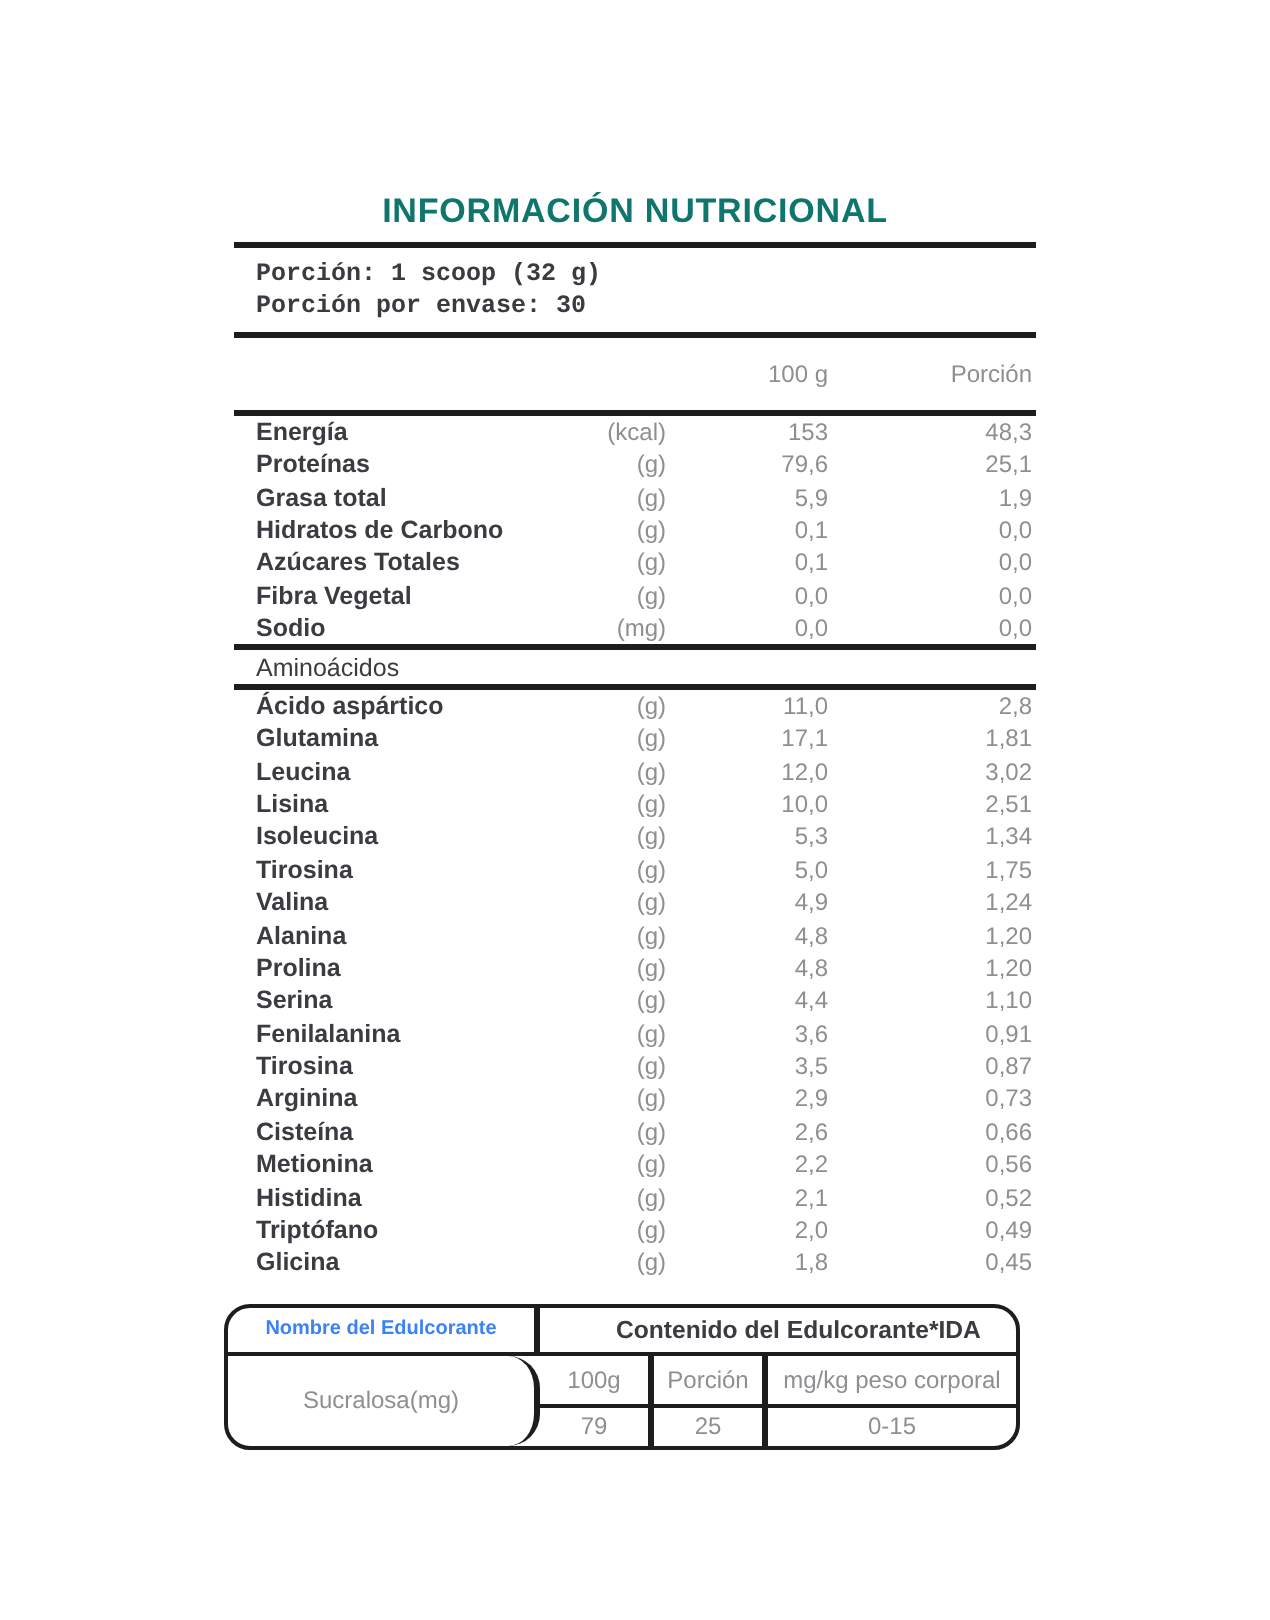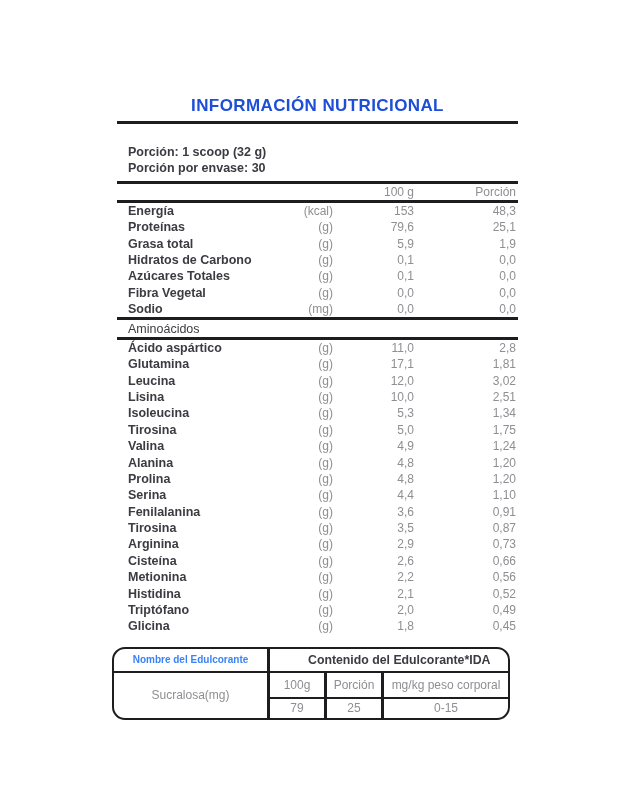--- a/index.html
+++ b/index.html
@@ -9,38 +9,38 @@
     font-family:"Liberation Sans", sans-serif;
     -webkit-font-smoothing:antialiased;
   }
   .sheet { position:relative; width:635px; height:810px; overflow:hidden; }
   .content { position:absolute; top:95px; left:117px; width:401px; }
 
   .title {
     margin:0 0 5px 0;
     font-size:17px; line-height:21px;
     font-weight:bold; letter-spacing:.4px;
-    text-align:center; color:#1d4ed8;
+    text-align:center; color:#0f766e;
   }
   .rule { height:3px; background:#1d1d1f; }
   .rule.thin { height:2.5px; }
 
-  .serving { padding:20px 0 5px 11px; }
+  .serving { padding:5px 0 5px 11px;font-family:Liberation Mono, monospace; }
   .serving div {
     font-size:12.5px; line-height:16px;
     font-weight:bold; color:#3a3a40;
   }
 
   .row {
     display:grid;
     grid-template-columns:1fr 70px 81px 102px;
     align-items:center;
     padding:0 2px 0 11px;
   }
-  .head-row { height:16px; }
+  .head-row { height:36px; }
   .main-rows .row { height:16.3px; }
   .amino-rows .row { height:16.4px; }
 
   .lbl { font-size:12.5px; font-weight:bold; color:#3b3b41; white-space:nowrap; }
   .num { font-size:12px; color:#8f8f93; text-align:right; white-space:nowrap; }
 
   .amino-head {
     height:17px; display:flex; align-items:center;
     padding-left:11px;
     font-size:12.5px; font-weight:normal; color:#3b3b41;
@@ -69,21 +69,21 @@
   .sb-content-h {
     flex:1; display:flex; align-items:center; justify-content:space-between;
     padding:0 24px 0 12px;
     font-size:12.3px; font-weight:bold; color:#3b3b41; white-space:nowrap;margin-left:26px;
   }
   .sb-body { display:flex; }
   .sb-name {
     width:153px; flex:0 0 153px;
     border-right:3px solid #1d1d1f;
     display:flex; align-items:center; justify-content:center;
-    font-size:12px; color:#8f8f93;
+    font-size:12px; color:#8f8f93;border-radius:16px;
   }
   .sb-grid {
     flex:1;
     display:grid;
     grid-template-columns:54px 57px 1fr;
     grid-template-rows:26px 19px;
   }
   .sb-grid .c {
     display:flex; align-items:center; justify-content:center;
     font-size:12px; color:#8f8f93; white-space:nowrap;

